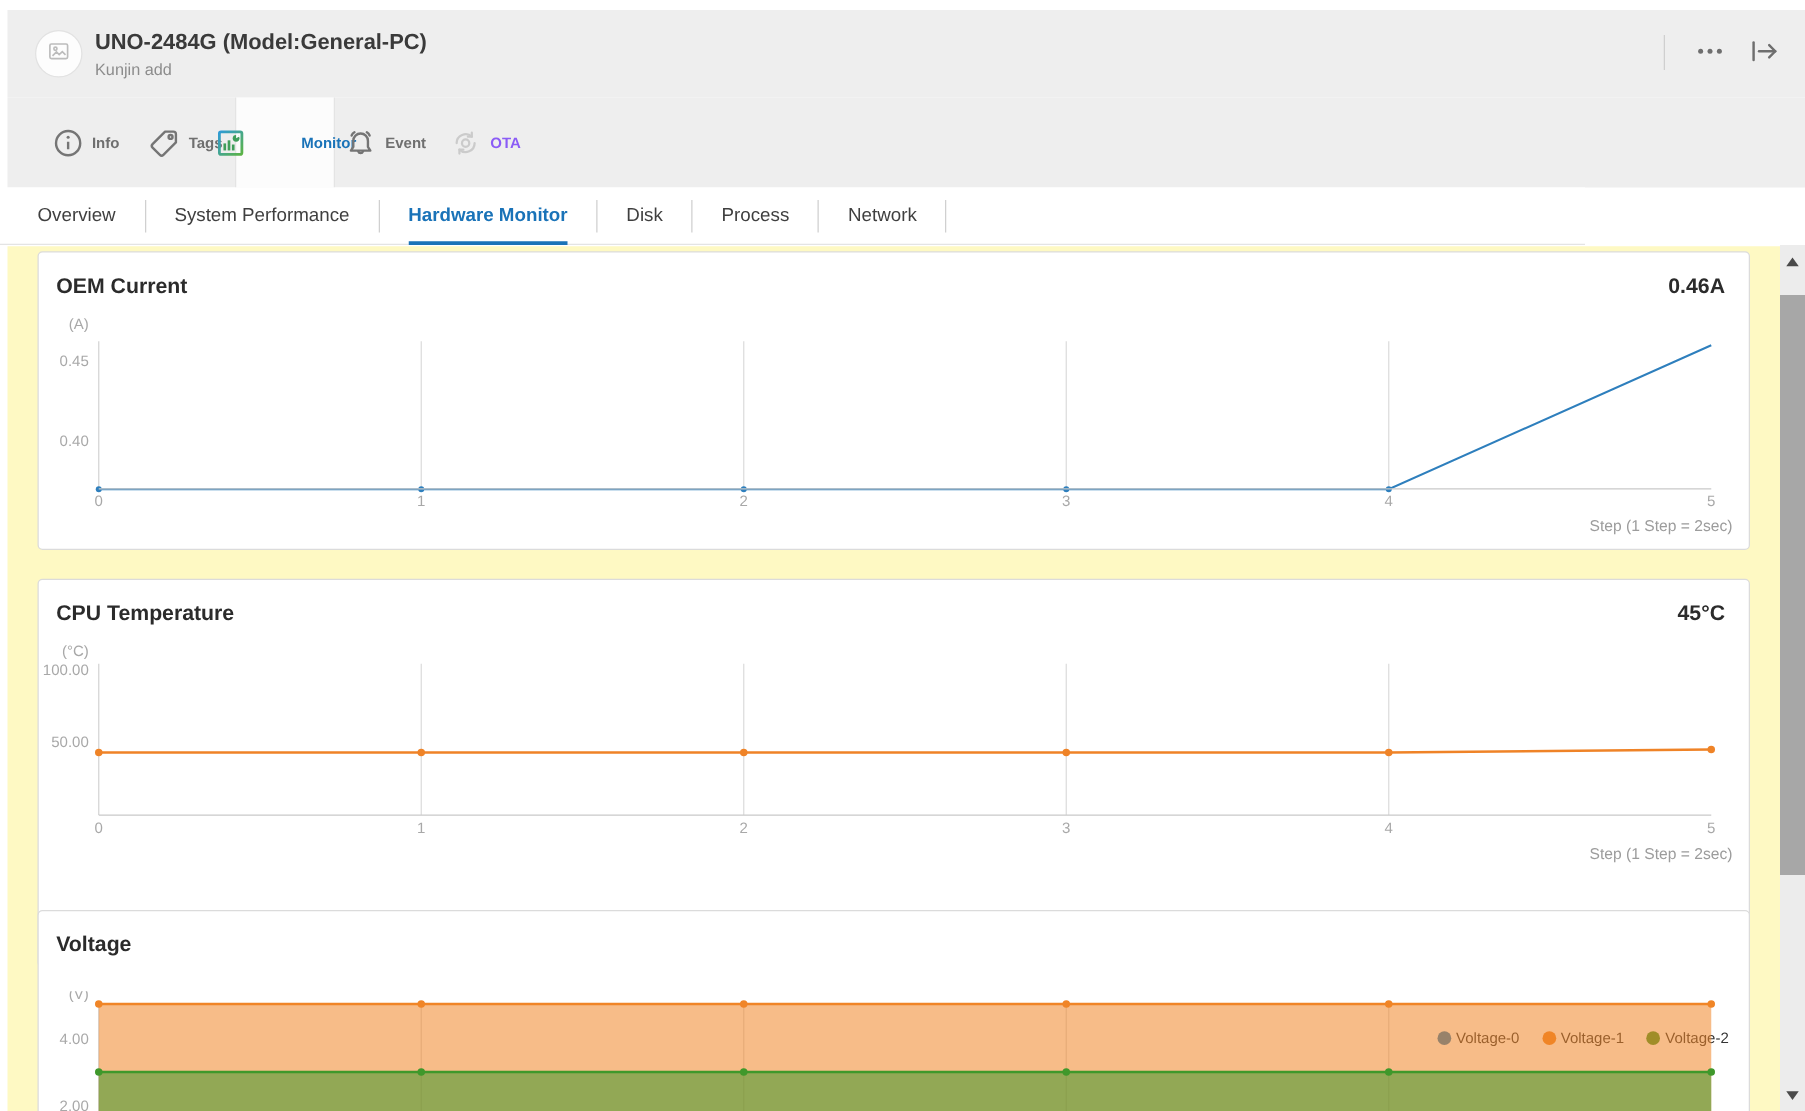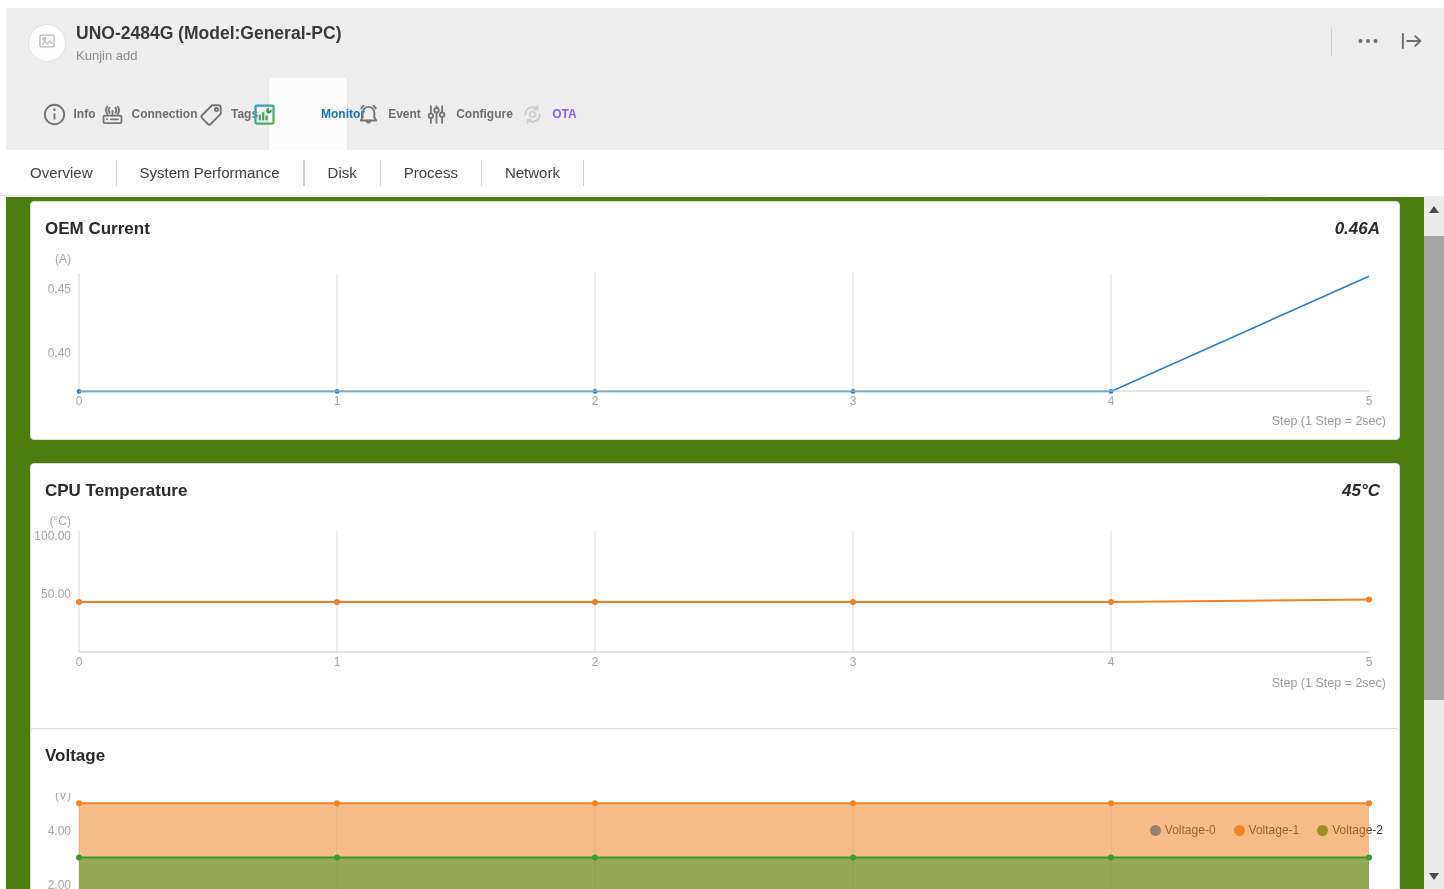--- a/index.html
+++ b/index.html
@@ -32,30 +32,30 @@
                 background:#ffffff; border-bottom:1px solid #e4e4e4;
                 display:flex; align-items:center; padding-left:30px; }
   .subtab { font-size:15px; color:#3f3f3f; margin:0 23px; cursor:pointer;
             position:relative; height:46px; line-height:46px; white-space:nowrap; }
   .subtab:first-child { margin-left:0; }
   .subtab.active { color:#1a73b8; font-weight:bold; }
   .subtab.active::after { content:""; position:absolute; left:0; right:0; bottom:0;
                           height:3px; background:#1a73b8; }
   .sep { width:1px; height:26px; background:#d0d0d0; }
 
-  .content { position:absolute; left:6px; top:197px; right:0; bottom:0; background:#4d7c0f; }
+  .content { position:absolute; left:6px; top:197px; right:0; bottom:0; background:#fef9c3; }
   .card { position:absolute; left:24px; width:1370px; background:#ffffff;
           border:1px solid #dbdbdb; border-radius:4px; }
   .card-oem  { top:4px;   height:239px; }
   .card-cpu  { top:266px; height:311px; }
   .card-volt { top:531px; height:330px; }
   .card-title { position:absolute; left:14px; top:17px; font-size:17px;
                 font-weight:bold; color:#2b2b2b; }
   .card-value { position:absolute; right:19px; top:17px; font-size:17px;
-                font-weight:bold; color:#2b2b2b;font-style:italic; }
+                font-weight:bold; color:#2b2b2b; }
   .chart-svg { position:absolute; left:0; display:block; }
   #svg-oem  { top:45px; }
   #svg-cpu  { top:45px; }
   #svg-volt { top:64px; }
   .legend { position:absolute; right:16px; top:50px; display:flex; gap:18px; align-items:center; }
   .legend-item { display:flex; align-items:center; gap:4px; font-size:12px; color:#333; cursor:pointer;margin-top:44px; }
   .legend-dot { width:11px; height:11px; border-radius:50%; display:inline-block; }
 
   .scrollbar { position:absolute; right:0; top:196px; width:20px; bottom:0; background:#ececec; }
   .sb-btn { position:absolute; left:0; width:20px; height:18px; display:flex;
@@ -111,36 +111,20 @@
       <svg viewBox="0 0 24 24" fill="none" stroke="#757575" stroke-width="1.7">
         <circle cx="12" cy="12" r="8.6"></circle>
         <line x1="12" y1="11" x2="12" y2="16.4"></line>
         <circle cx="12" cy="7.8" r="1.1" fill="#757575" stroke="none"></circle>
       </svg>
     </span>
     <span class="tab-label">Info</span>
   </div>
   <div class="tab">
     <span class="tab-icon">
-      <svg viewBox="0 0 24 24" fill="none" stroke="#757575" stroke-width="1.6" stroke-linecap="round">
-        <rect x="4" y="13" width="16" height="6.6" rx="1.2"></rect>
-        <circle cx="7.1" cy="16.3" r="0.9" fill="#757575" stroke="none"></circle>
-        <line x1="10.6" y1="16.3" x2="16.8" y2="16.3"></line>
-        <line x1="12" y1="13" x2="12" y2="9.8"></line>
-        <circle cx="12" cy="8.9" r="1" fill="#757575" stroke="none"></circle>
-        <path d="M9.4,10.6 C8.2,9.2 8.2,7.4 9.4,6"></path>
-        <path d="M14.6,10.6 C15.8,9.2 15.8,7.4 14.6,6"></path>
-        <path d="M7.4,11.6 C5.8,9.7 5.8,6.9 7.4,5"></path>
-        <path d="M16.6,11.6 C18.2,9.7 18.2,6.9 16.6,5"></path>
-      </svg>
-    </span>
-    <span class="tab-label">Connection</span>
-  </div>
-  <div class="tab">
-    <span class="tab-icon">
       <svg viewBox="0 0 24 24" fill="none" stroke="#757575" stroke-width="1.7" stroke-linejoin="round">
         <path d="M12.5,3.8 h5.9 a1.8,1.8 0 0 1 1.8,1.8 v5.9 l-8.9,8.9 a1.8,1.8 0 0 1 -2.5,0 l-5.2,-5.2 a1.8,1.8 0 0 1 0,-2.5 Z"></path>
         <circle cx="16.4" cy="7.6" r="1.4"></circle>
       </svg>
     </span>
     <span class="tab-label">Tags</span>
   </div>
   <div class="tab active">
     <span class="tab-icon">
       <svg viewBox="0 0 24 24">
@@ -164,52 +148,40 @@
     <span class="tab-icon">
       <svg viewBox="0 0 24 24" fill="none" stroke="#757575" stroke-width="1.7" stroke-linejoin="round" stroke-linecap="round">
         <path d="M17.2,14.6 v-4.2 a5.2,5.2 0 0 0 -10.4,0 v4.2 l-1.7,2.7 h13.8 Z"></path>
         <path d="M10.3,17.9 a1.8,1.8 0 0 0 3.4,0"></path>
         <path d="M5.6,6.6 C6,5.6 6.7,4.8 7.6,4.3"></path>
         <path d="M18.4,6.6 C18,5.6 17.3,4.8 16.4,4.3"></path>
       </svg>
     </span>
     <span class="tab-label">Event</span>
   </div>
-  <div class="tab">
-    <span class="tab-icon">
-      <svg viewBox="0 0 24 24" fill="none" stroke="#757575" stroke-width="1.6" stroke-linecap="round">
-        <line x1="7" y1="4.5" x2="7" y2="19.5"></line>
-        <line x1="12" y1="4.5" x2="12" y2="19.5"></line>
-        <line x1="17" y1="4.5" x2="17" y2="19.5"></line>
-        <circle cx="7" cy="13.2" r="2" fill="#eeeeee"></circle>
-        <circle cx="12" cy="8.2" r="2" fill="#eeeeee"></circle>
-        <circle cx="17" cy="12.2" r="2" fill="#eeeeee"></circle>
-      </svg>
-    </span>
-    <span class="tab-label">Configure</span>
-  </div>
   <div class="tab disabled">
     <span class="tab-icon">
       <svg viewBox="0 0 24 24" fill="none" stroke="#cbcbcb" stroke-width="1.6" stroke-linecap="round">
         <path d="M5.6,12 a6.4,6.4 0 0 1 10.8,-4.6"></path>
         <path d="M16.4,4.6 v2.8 h-2.8" stroke-linejoin="round"></path>
         <path d="M18.4,12 a6.4,6.4 0 0 1 -10.8,4.6"></path>
         <path d="M7.6,19.4 v-2.8 h2.8" stroke-linejoin="round"></path>
         <circle cx="12" cy="12" r="2.6"></circle>
       </svg>
     </span>
     <span class="tab-label">OTA</span>
   </div>
 </nav>
 
 <nav class="subtab-bar">
   <div class="subtab">Overview</div>
   <div class="sep"></div>
   <div class="subtab">System Performance</div>
   <div class="sep"></div>
+  <div class="subtab active">Hardware Monitor</div>
   <div class="sep"></div>
   <div class="subtab">Disk</div>
   <div class="sep"></div>
   <div class="subtab">Process</div>
   <div class="sep"></div>
   <div class="subtab">Network</div>
   <div class="sep"></div>
 </nav>
 
 <main class="content">

